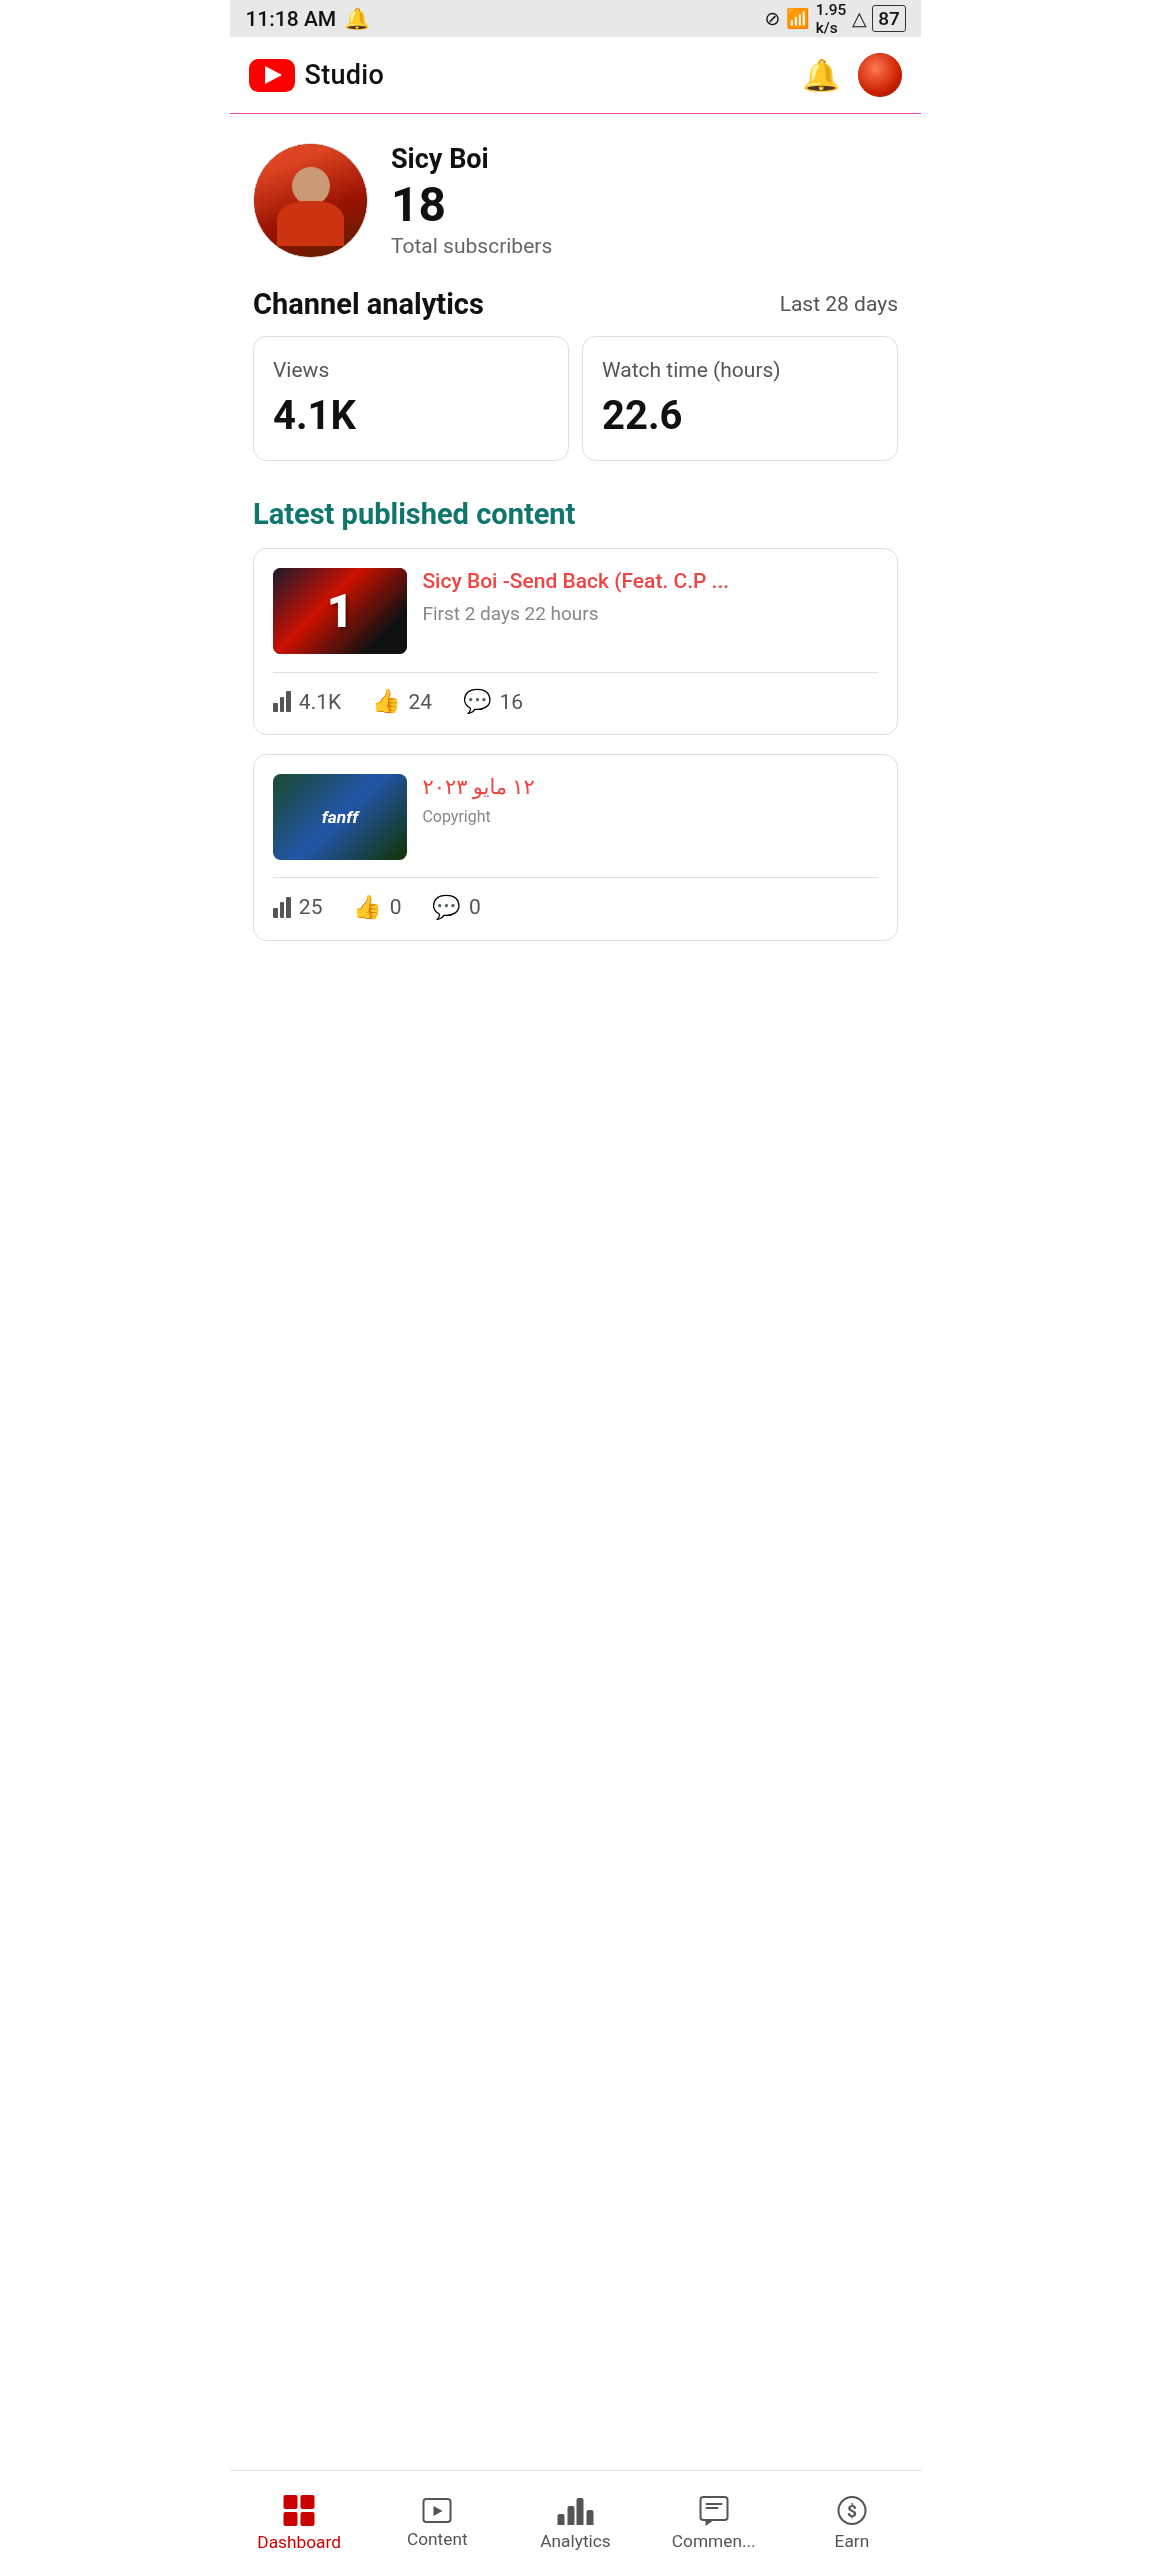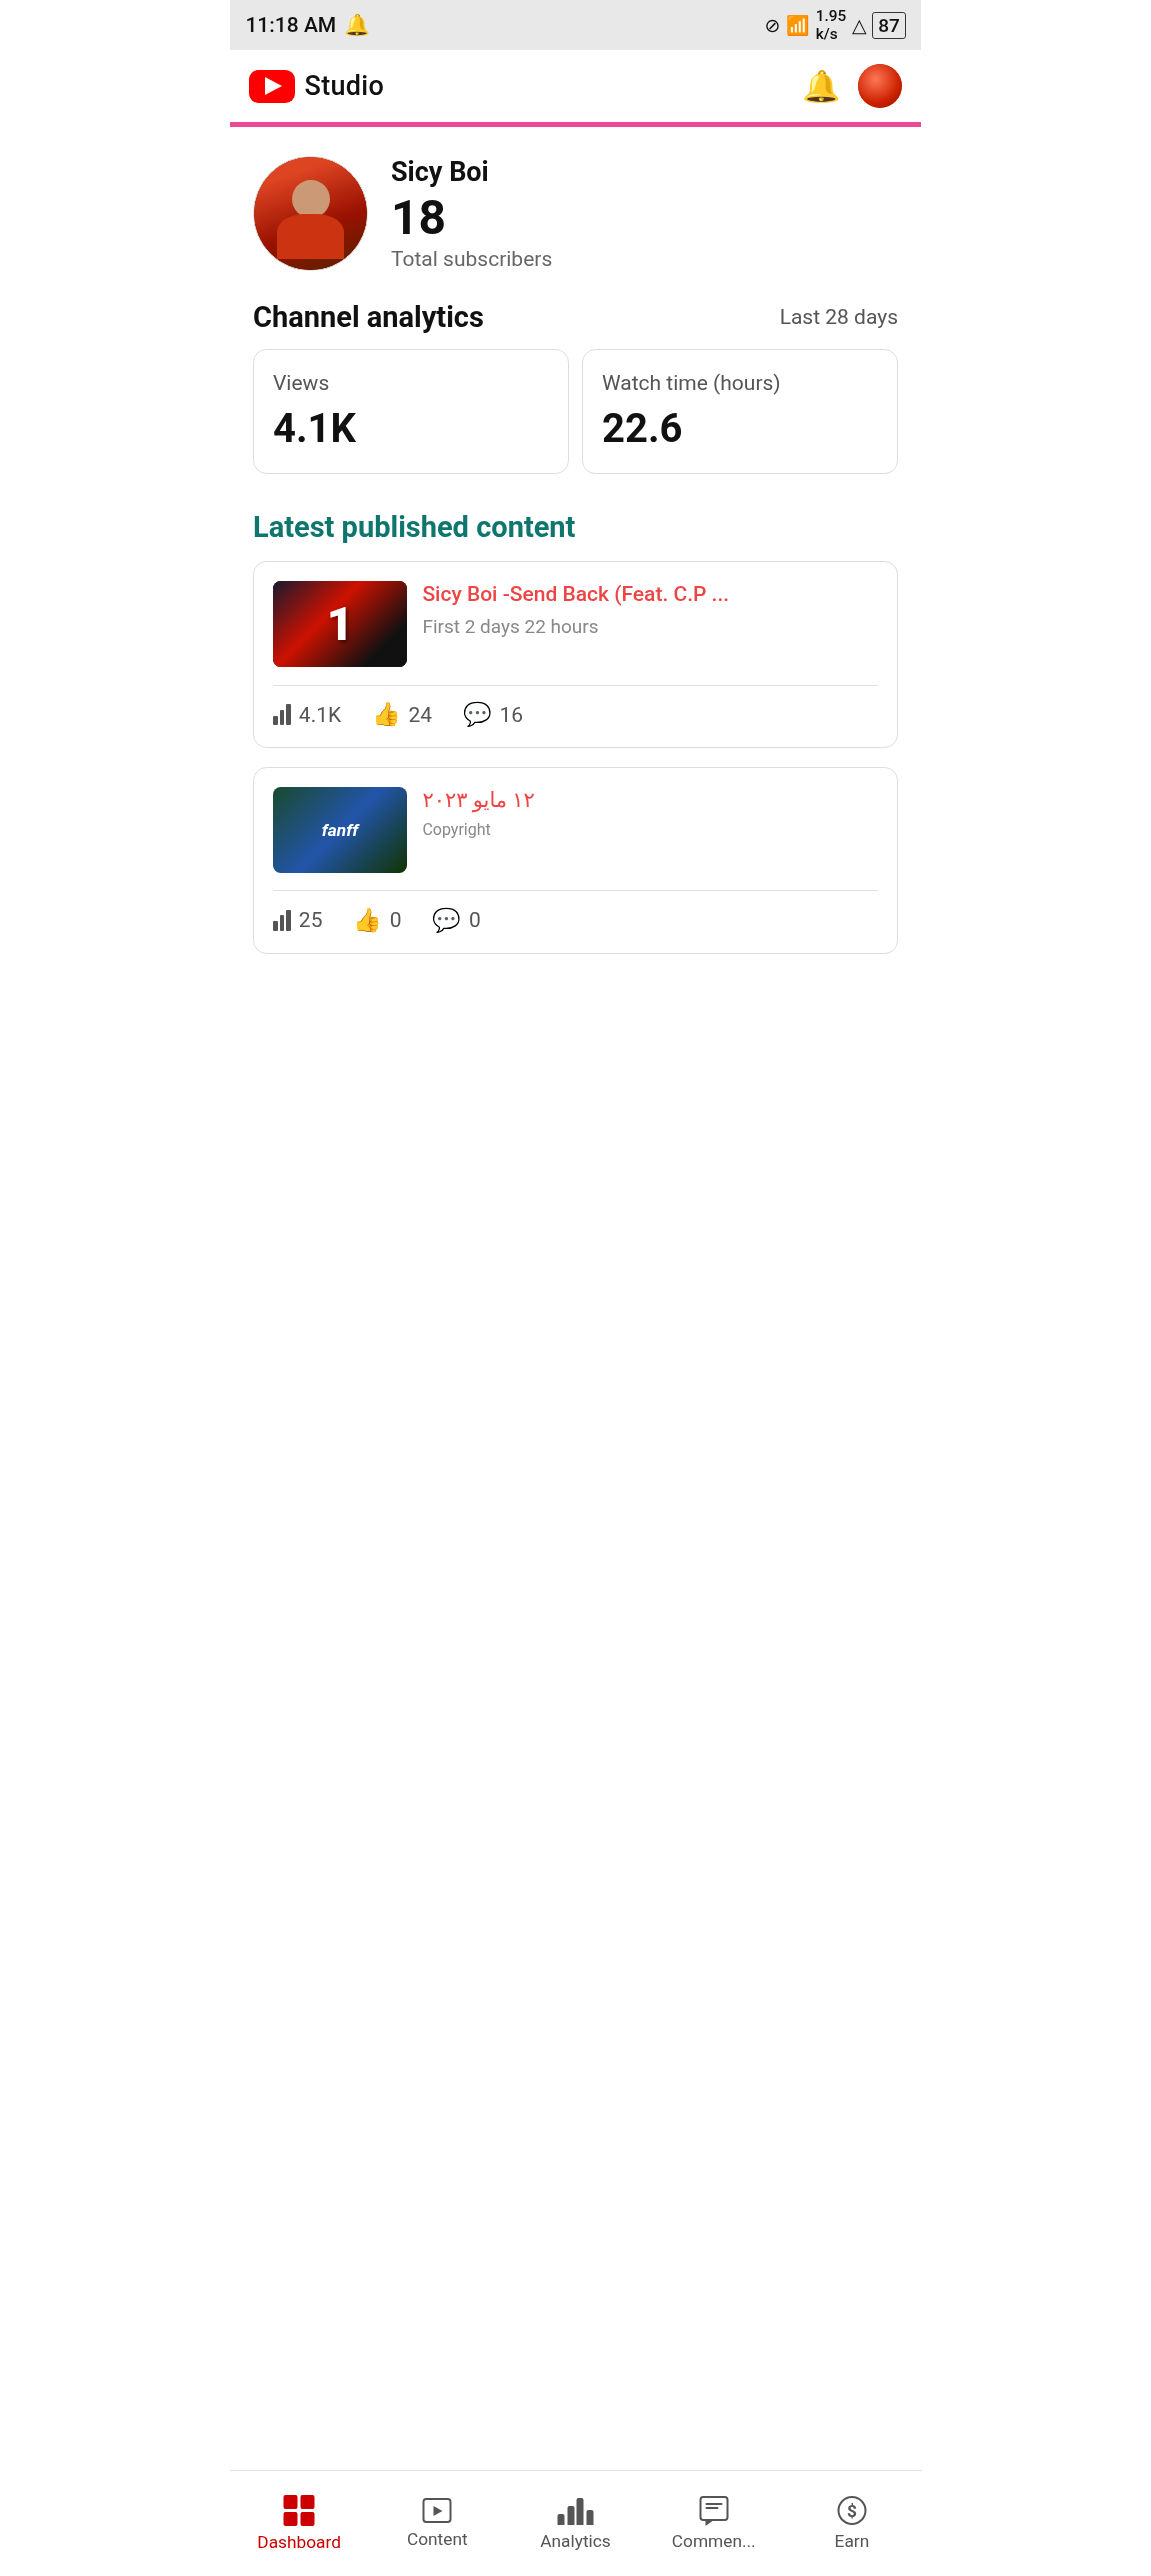--- a/index.html
+++ b/index.html
@@ -17,32 +17,32 @@
     
     .status-bar {
       background: #e8e8e8;
       display: flex;
       justify-content: space-between;
       align-items: center;
       padding: 7.7px 15.4px;
       font-size: 21px;
       font-weight: 500;
       color: #111;
-      height: 50px;
+      height: 37px;
     }
     .status-left { display: flex; align-items: center; gap: 7.7px; }
     .status-right { display: flex; align-items: center; gap: 5.8px; font-size: 19px; }
 
     
     .app-header {
       display: flex;
       align-items: center;
       justify-content: space-between;
       padding: 15.4px 19px;
-      border-bottom: 5px solid #ec4899;
+      border-bottom: 1px solid #ec4899;
       height: 77px;
     }
     .logo-area { display: flex; align-items: center; gap: 9.6px; }
     .yt-logo {
       background: #ff0000;
       border-radius: 9.6px;
       width: 46px;
       height: 33px;
       display: flex;
       align-items: center;

